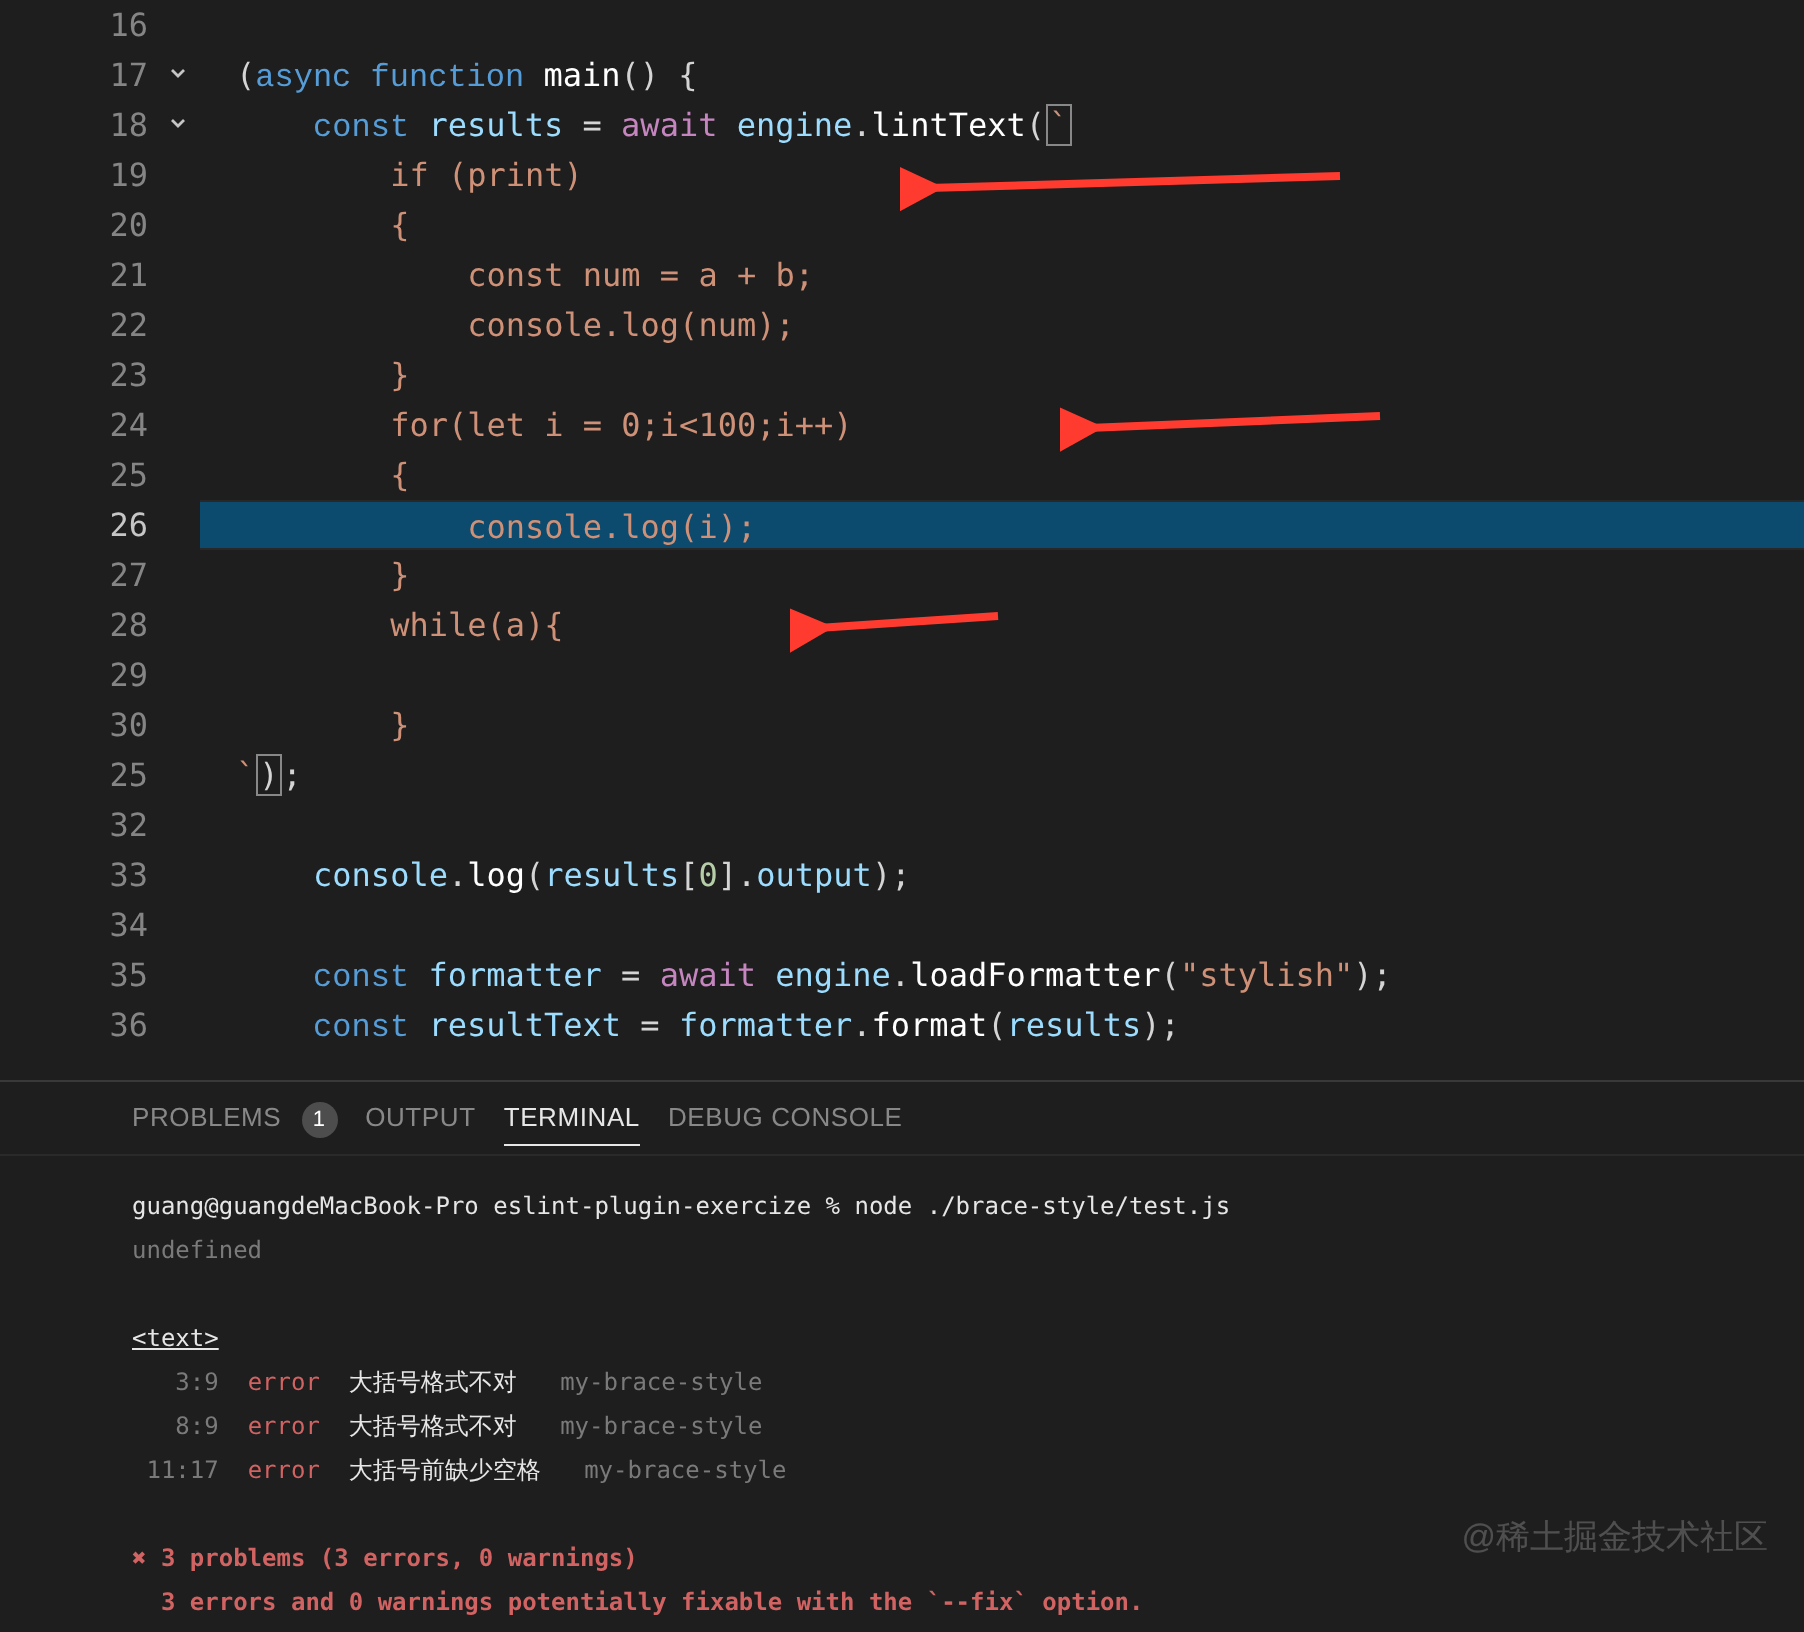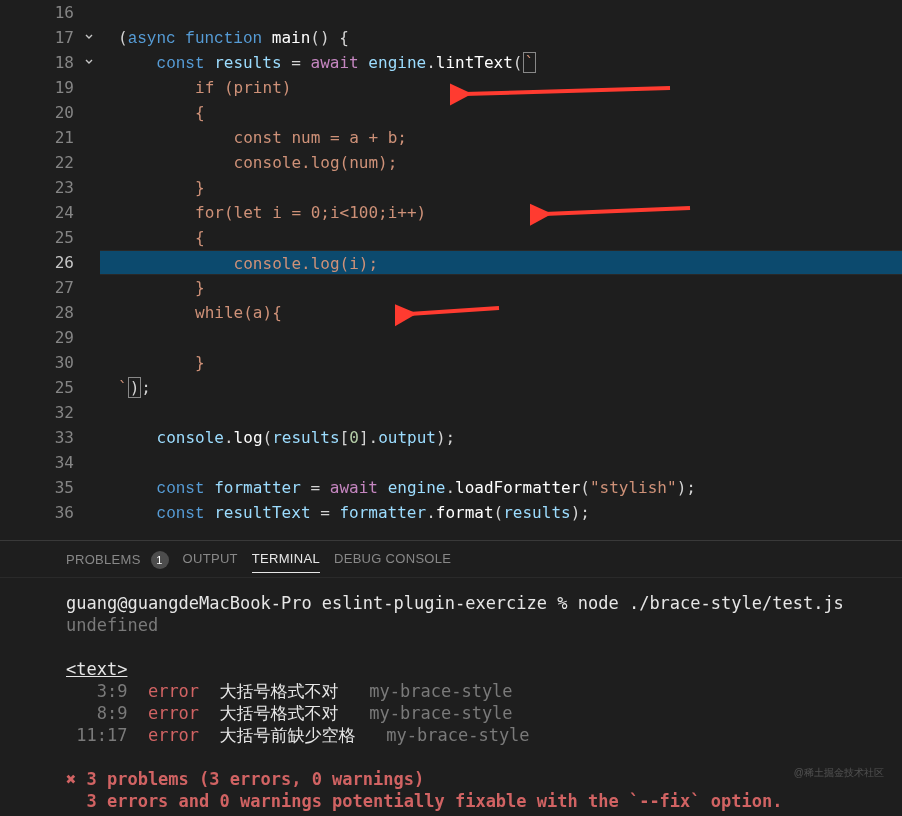--- a/index.html
+++ b/index.html
@@ -98,34 +98,34 @@
   min-width: 18px;
   height: 18px;
   font-size: 11px;
   align-items: center;
   justify-content: center;
   margin-left: 6px;
   padding: 0 5px;
 }
 .term {
   padding: 14px 30px 0 66px;
-  font-size: 17px;
+  font-size: 12px;
   line-height: 22px;
 }
 .term-white { color: #e6e6e6; }
 .term-dim { color: #7a7a7a; }
 .term-red { color: #d16363; }
 .term-redb { color: #d16363; font-weight: bold; }
 .term-under { text-decoration: underline; }
 .term-row { white-space: pre; }
 .watermark {
   position: absolute;
   right: 18px;
   bottom: 36px;
-  font-size: 10px;
+  font-size: 17px;
   color: rgba(255,255,255,0.22);
   font-family: -apple-system, sans-serif;
 }
 </style>
 </head>
 <body>
 
 <div class="editor-area">
   <div class="gutter">
       <div class="ln">16</div>

